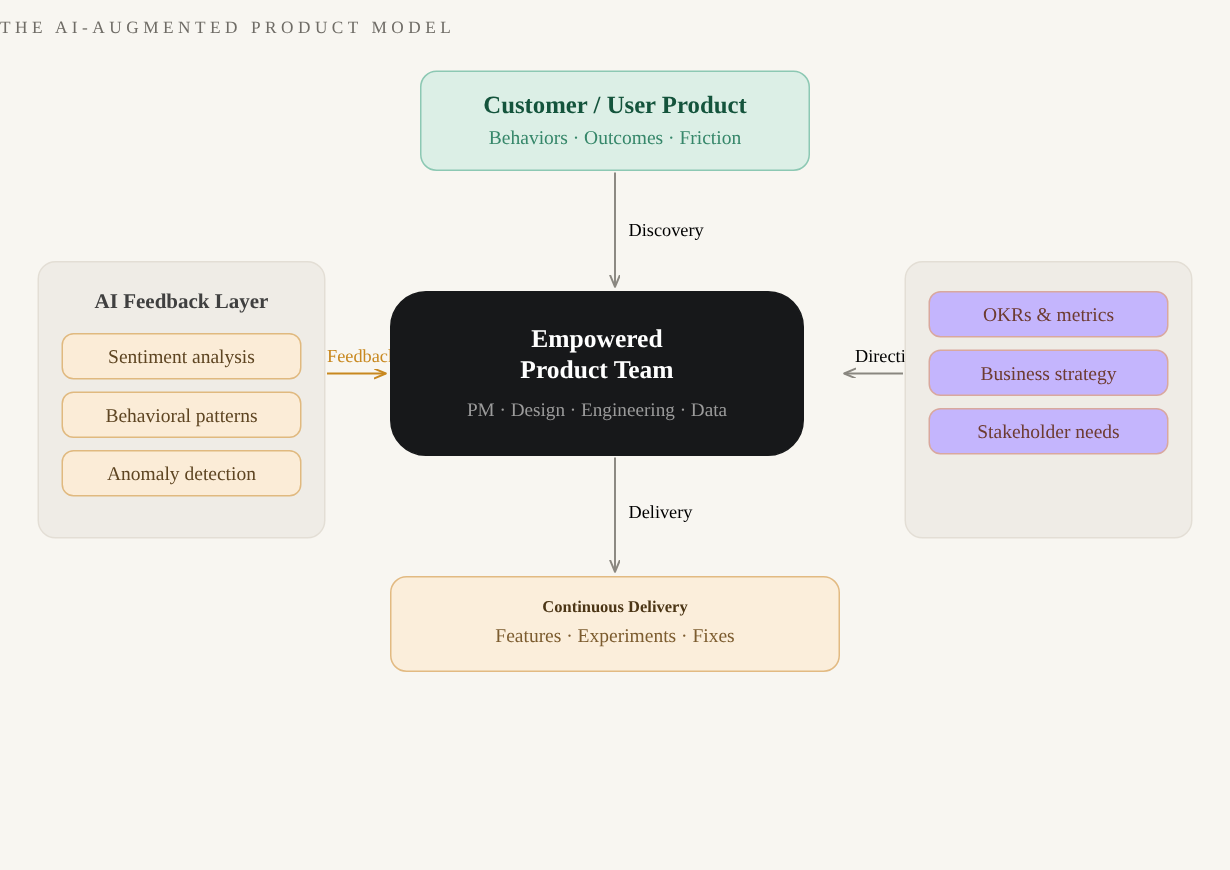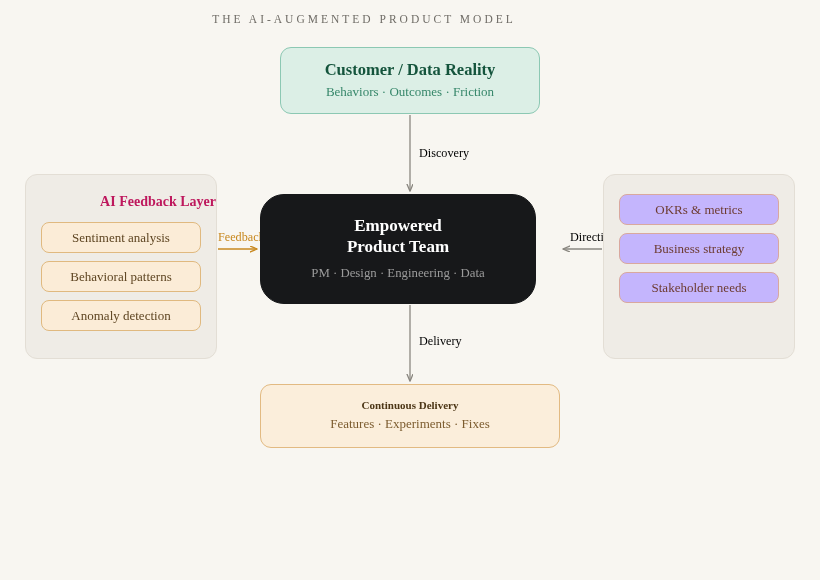--- a/index.html
+++ b/index.html
@@ -18,21 +18,20 @@
     width: 820px;
     height: 580px;
   }
 
   
   #diagram-title {
     position: absolute;
     left: 0;
     top: 13px;
     width: 728px;
-    text-align: center;
     font-family: "Liberation Serif", "DejaVu Serif", serif;
     font-size: 11.5px;
     letter-spacing: 3.0px;
     color: #6f6c66;
     text-transform: uppercase;
     white-space: nowrap;
   }
 
   
   .node {
@@ -118,24 +117,24 @@
     box-sizing: border-box;
     background: #efece6;
     border: 1px solid #e3ded5;
     border-radius: 12px;
     top: 174px;
     width: 192px;
     height: 185px;
     padding-top: 19px;
   }
   .panel-title {
-    text-align: right;
+    text-align: center;
     font-size: 14px;
     font-weight: bold;
-    color: #be185d;
+    color: #404040;
     margin-bottom: 12px;
   }
   .chip-list {
     display: flex;
     flex-direction: column;
     align-items: center;
     gap: 8px;
   }
   .chip {
     box-sizing: border-box;
@@ -209,21 +208,21 @@
 
     <line x1="602" y1="249" x2="563" y2="249" stroke="#8a8780" stroke-width="1.3" marker-end="url(#arrow-gray)"></line>
   </svg>
 
   <div class="edge-label gray" id="label-discovery">Discovery</div>
   <div class="edge-label gray" id="label-delivery">Delivery</div>
   <div class="edge-label amber" id="label-feedback">Feedback</div>
   <div class="edge-label gray" id="label-direction">Direction</div>
 
   <div class="node" id="node-customer">
-    <div class="node-title">Customer / Data Reality</div>
+    <div class="node-title">Customer / User Product</div>
     <div class="node-sub">Behaviors · Outcomes · Friction</div>
   </div>
 
   <div class="node" id="node-team">
     <div class="node-title">
       <span>Empowered</span><br>
       <span>Product Team</span>
     </div>
     <div class="node-sub">PM · Design · Engineering · Data</div>
   </div>

